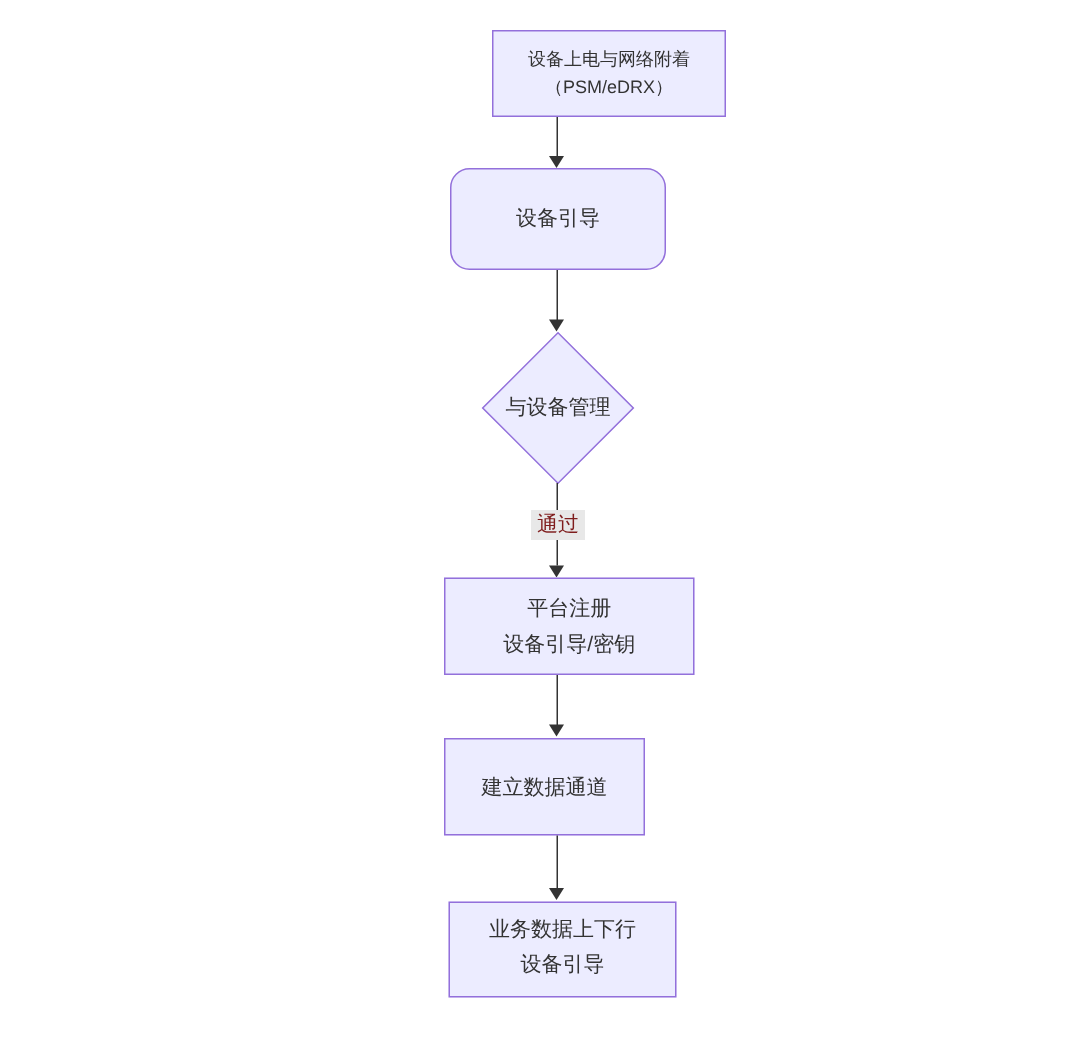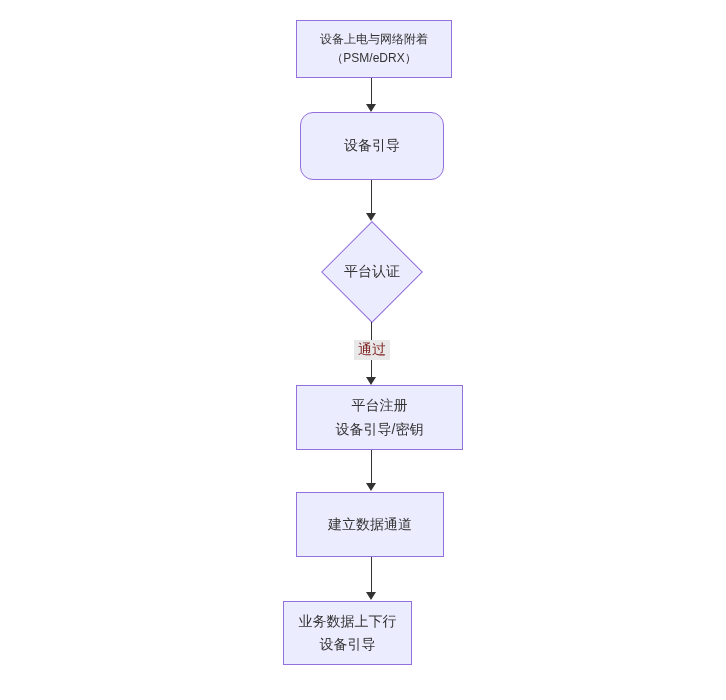--- a/index.html
+++ b/index.html
@@ -23,21 +23,21 @@
     border: 1px solid #9370DB;
     display: flex;
     flex-direction: column;
     align-items: center;
     justify-content: center;
     text-align: center;
     font-size: 14px;
     line-height: 1.65;
     color: #333333;
   }
-  .node.small-font { font-size: 12px; line-height: 1.6; }
+  .node.small-font { font-size: 12px; line-height: 1.6; margin-left: 32px; }
   .diamond {
     position: absolute;
     box-sizing: border-box;
     width: 72px;
     height: 72px;
     background: #ECECFF;
     border: 1px solid #9370DB;
     transform: rotate(45deg);
   }
   .diamond-label {
@@ -83,39 +83,39 @@
   <div class="arrow-head" style="left:366px; top:104px;"></div>
 
   <div class="node" style="left:300px; top:112px; width:144px; height:68px;border-radius:13px;">
     <div>设备引导</div>
   </div>
 
   <div class="edge-line" style="left:371px; top:180px; height:34px;"></div>
   <div class="arrow-head" style="left:366px; top:213px;"></div>
 
   <div class="diamond" style="left:336px; top:236px;"></div>
-  <div class="diamond-label" style="left:317px; top:263px;">平台认证</div>
+  <div class="diamond-label" style="left:317px; top:263px;">与设备管理</div>
 
   <div class="edge-line" style="left:371px; top:322px; height:55px;"></div>
   <div class="edge-label" style="left:354px; top:340px;">通过</div>
   <div class="arrow-head" style="left:366px; top:377px;"></div>
 
   <div class="node" style="left:296px; top:385px; width:167px; height:65px;">
     <div>平台注册</div>
     <div>设备引导/密钥</div>
   </div>
 
   <div class="edge-line" style="left:371px; top:450px; height:34px;"></div>
   <div class="arrow-head" style="left:366px; top:483px;"></div>
 
-  <div class="node" style="left:296px; top:492px; width:148px; height:65px;text-align:center;">
+  <div class="node" style="left:296px; top:492px; width:134px; height:65px;text-align:center;">
     <div>建立数据通道</div>
   </div>
 
   <div class="edge-line" style="left:371px; top:557px; height:36px;"></div>
   <div class="arrow-head" style="left:366px; top:592px;"></div>
 
-  <div class="node" style="left:283px; top:601px; width:129px; height:64px;">
+  <div class="node" style="left:299px; top:601px; width:152px; height:64px;font-family:Liberation Mono, monospace;">
     <div>业务数据上下行</div>
     <div>设备引导</div>
   </div>
 
 </div>
 
 </body></html>

